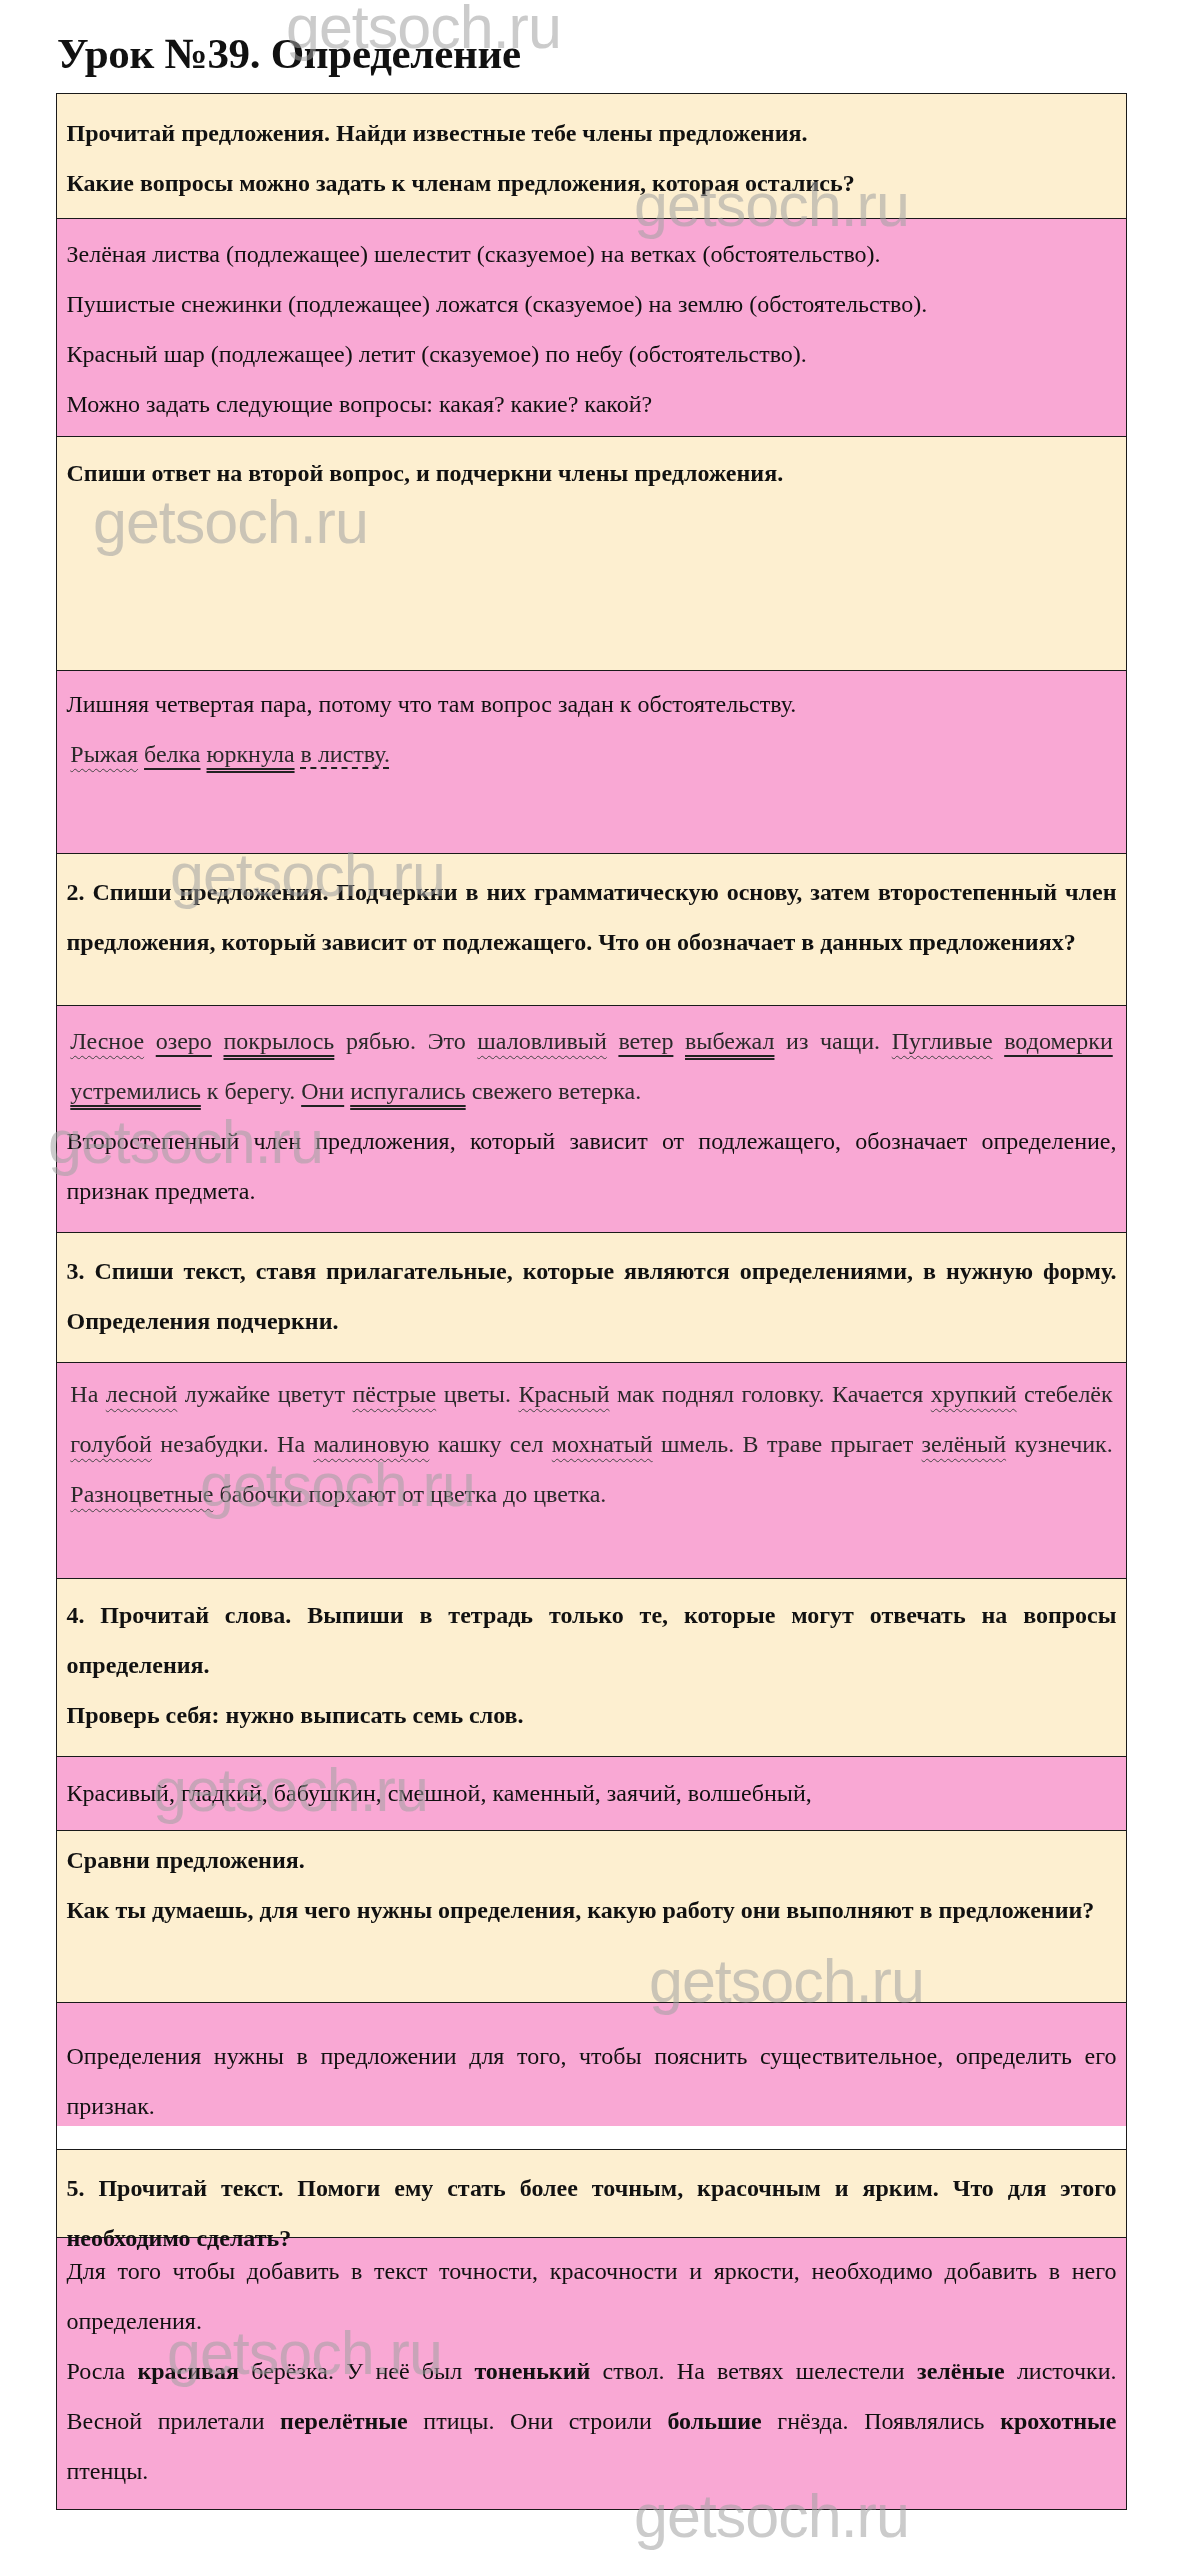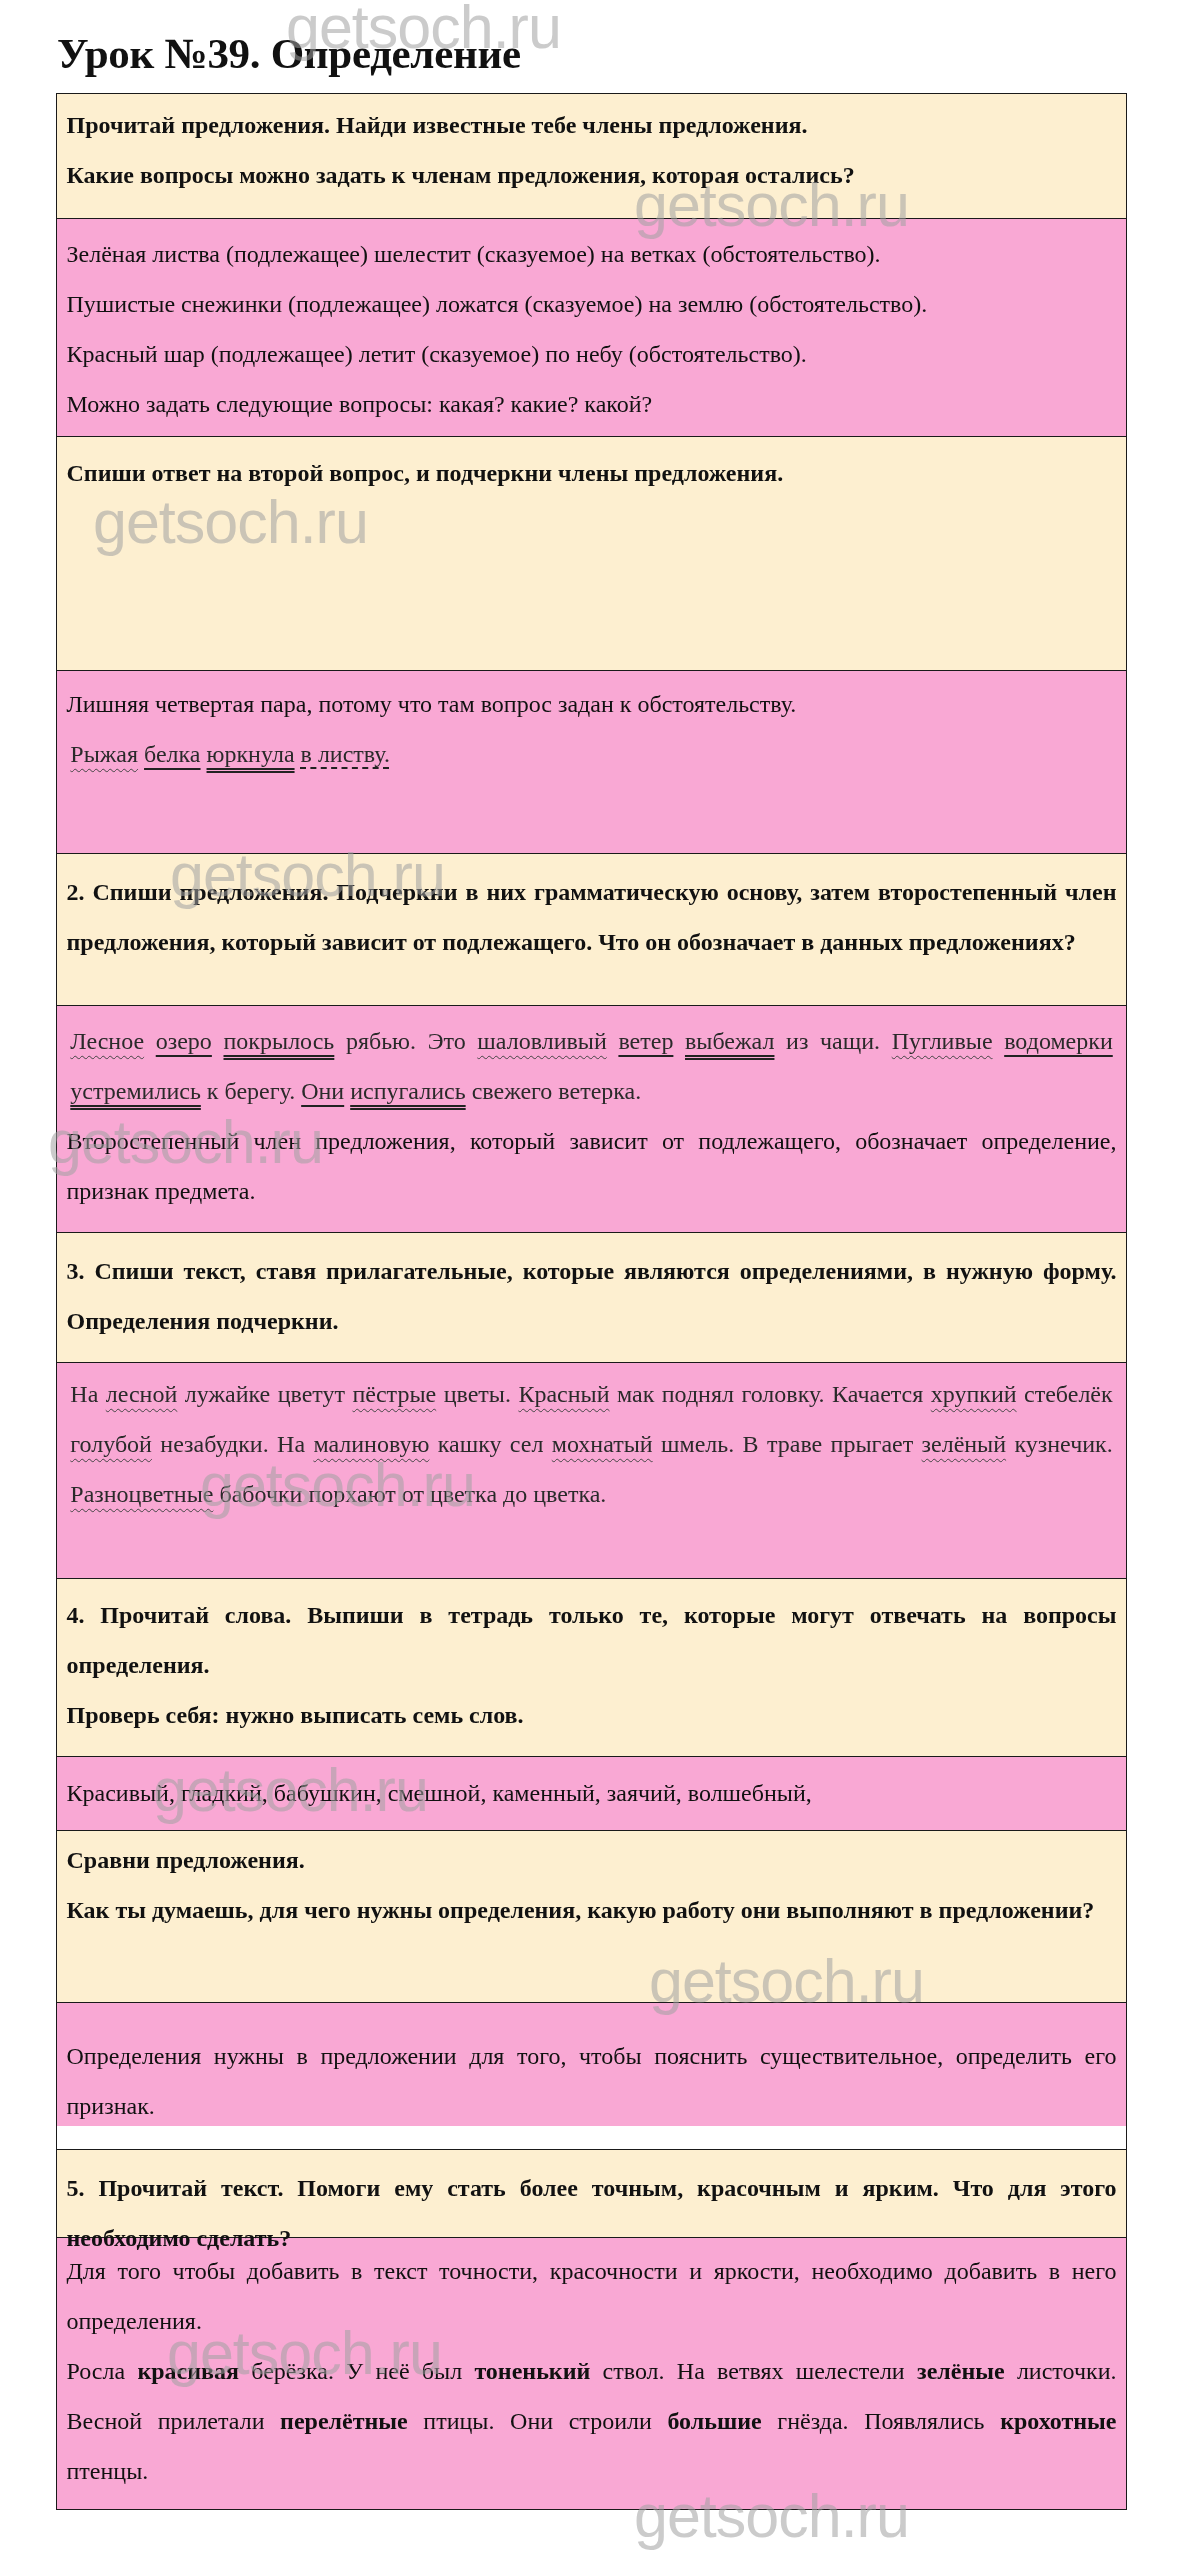--- a/index.html
+++ b/index.html
@@ -25,21 +25,21 @@
                font-size: 61px; color: rgba(160,160,160,0.55); pointer-events: none; letter-spacing: -1px; }
   b.w { font-weight: bold; }
 </style>
 </head>
 <body>
 
 <h1 class="title">Урок №39. Определение</h1>
 
 <div class="table">
 
-  <div class="row q" style="height:124px; padding-top:6px;">
+  <div class="row q" style="height:124px; padding-top:14px;">
     <p>Прочитай предложения. Найди известные тебе члены предложения.</p>
     <p>Какие вопросы можно задать к членам предложения, которая остались?</p>
   </div>
   <div class="row a" style="height:218px; padding-top:9.5px;">
     <p>Зелёная листва (подлежащее) шелестит (сказуемое) на ветках (обстоятельство).</p>
     <p>Пушистые снежинки (подлежащее) ложатся (сказуемое) на землю (обстоятельство).</p>
     <p>Красный шар (подлежащее) летит (сказуемое) по небу (обстоятельство).</p>
     <p>Можно задать следующие вопросы: какая? какие? какой?</p>
   </div>
 

